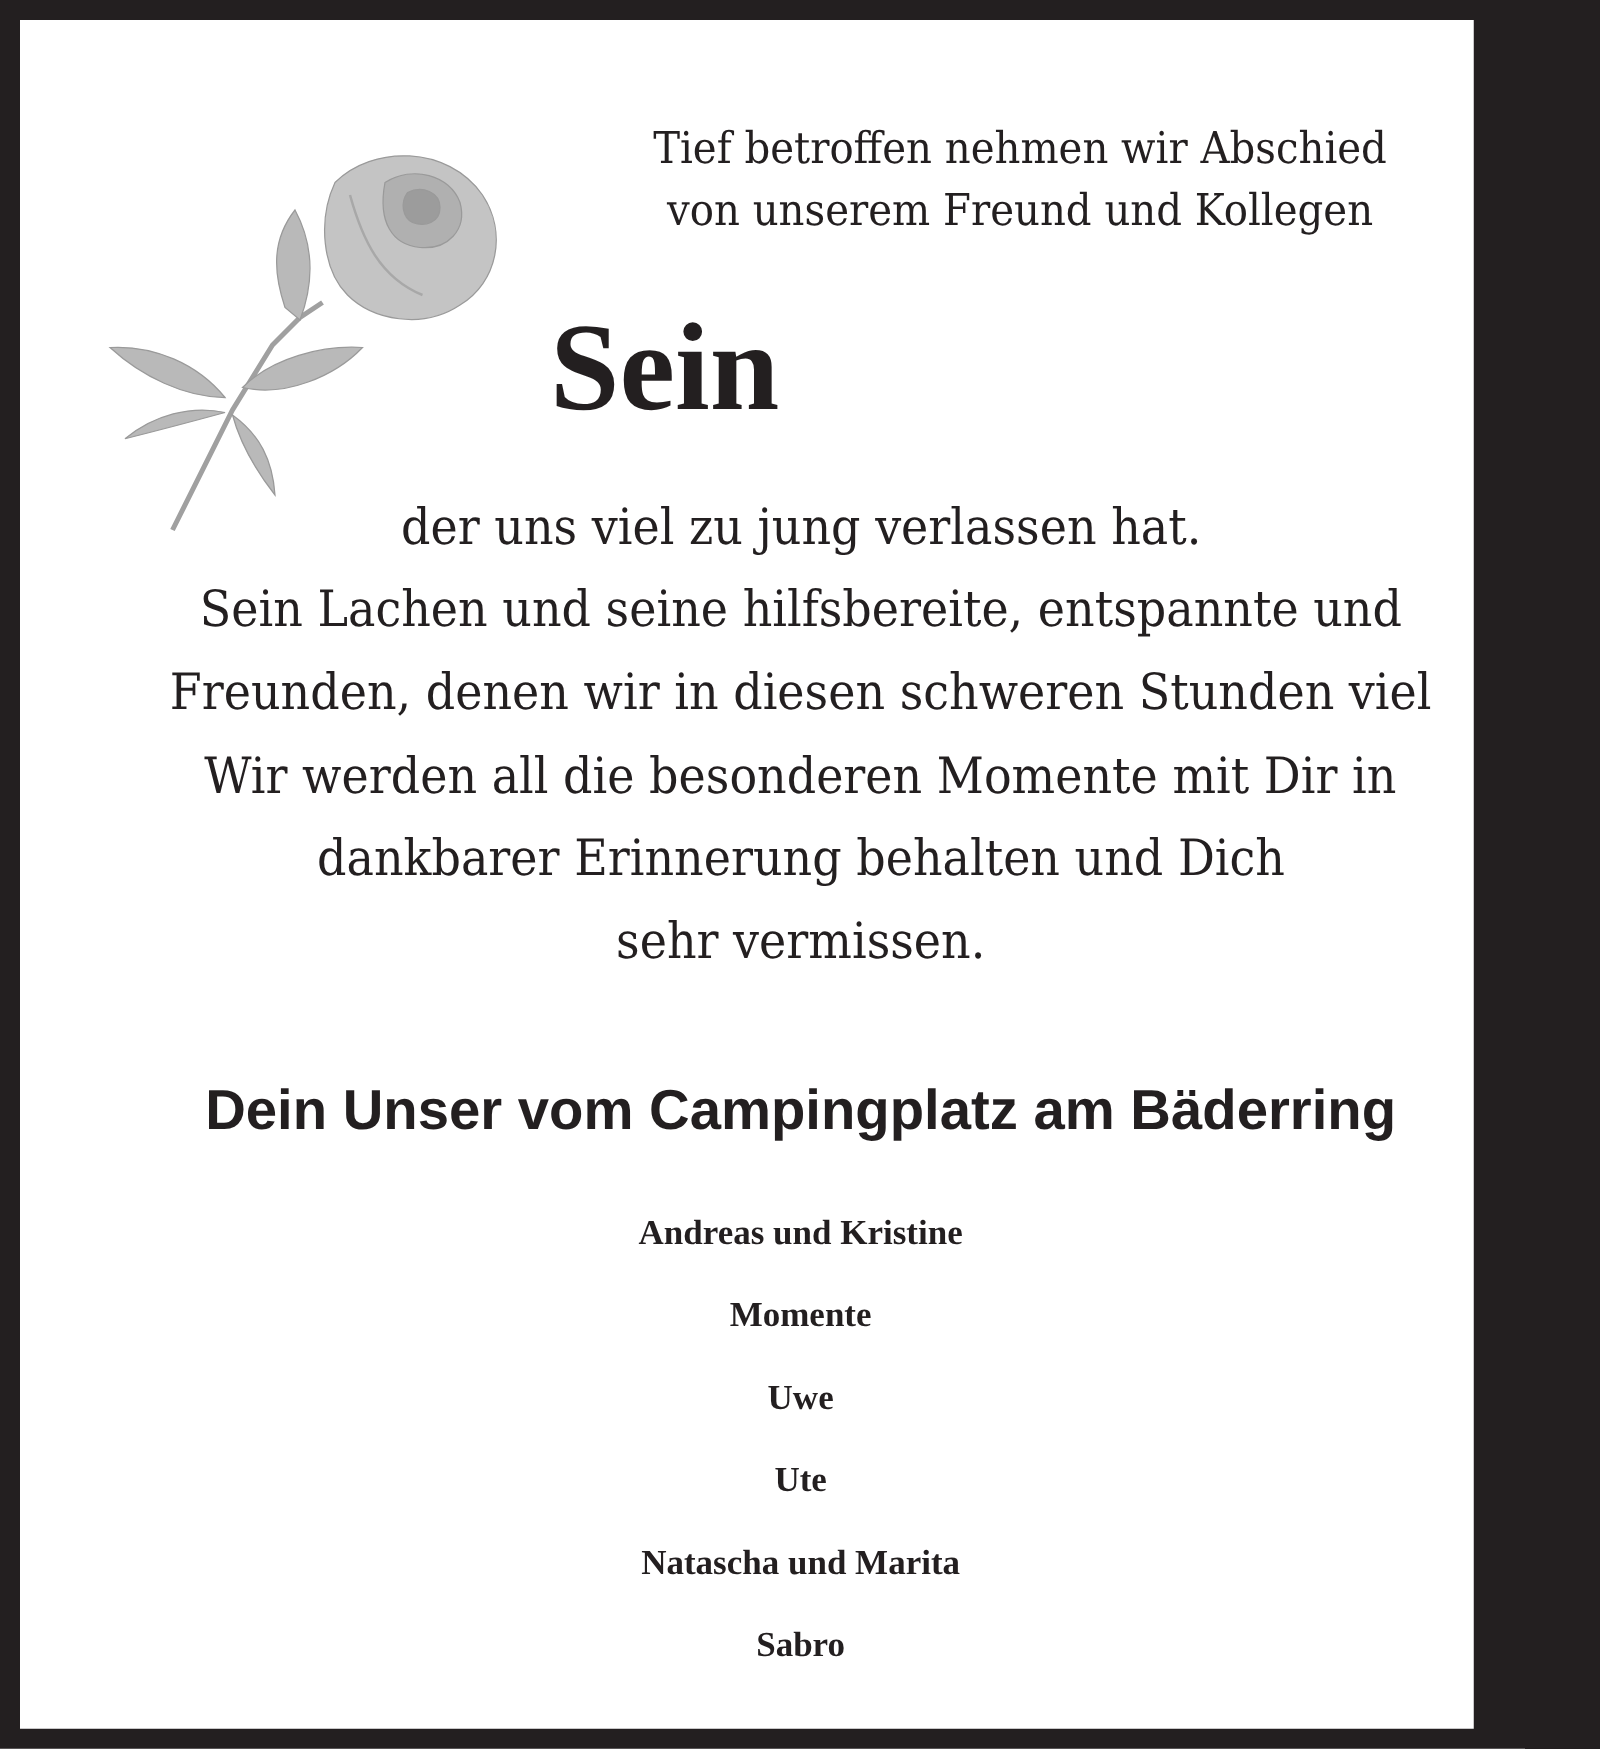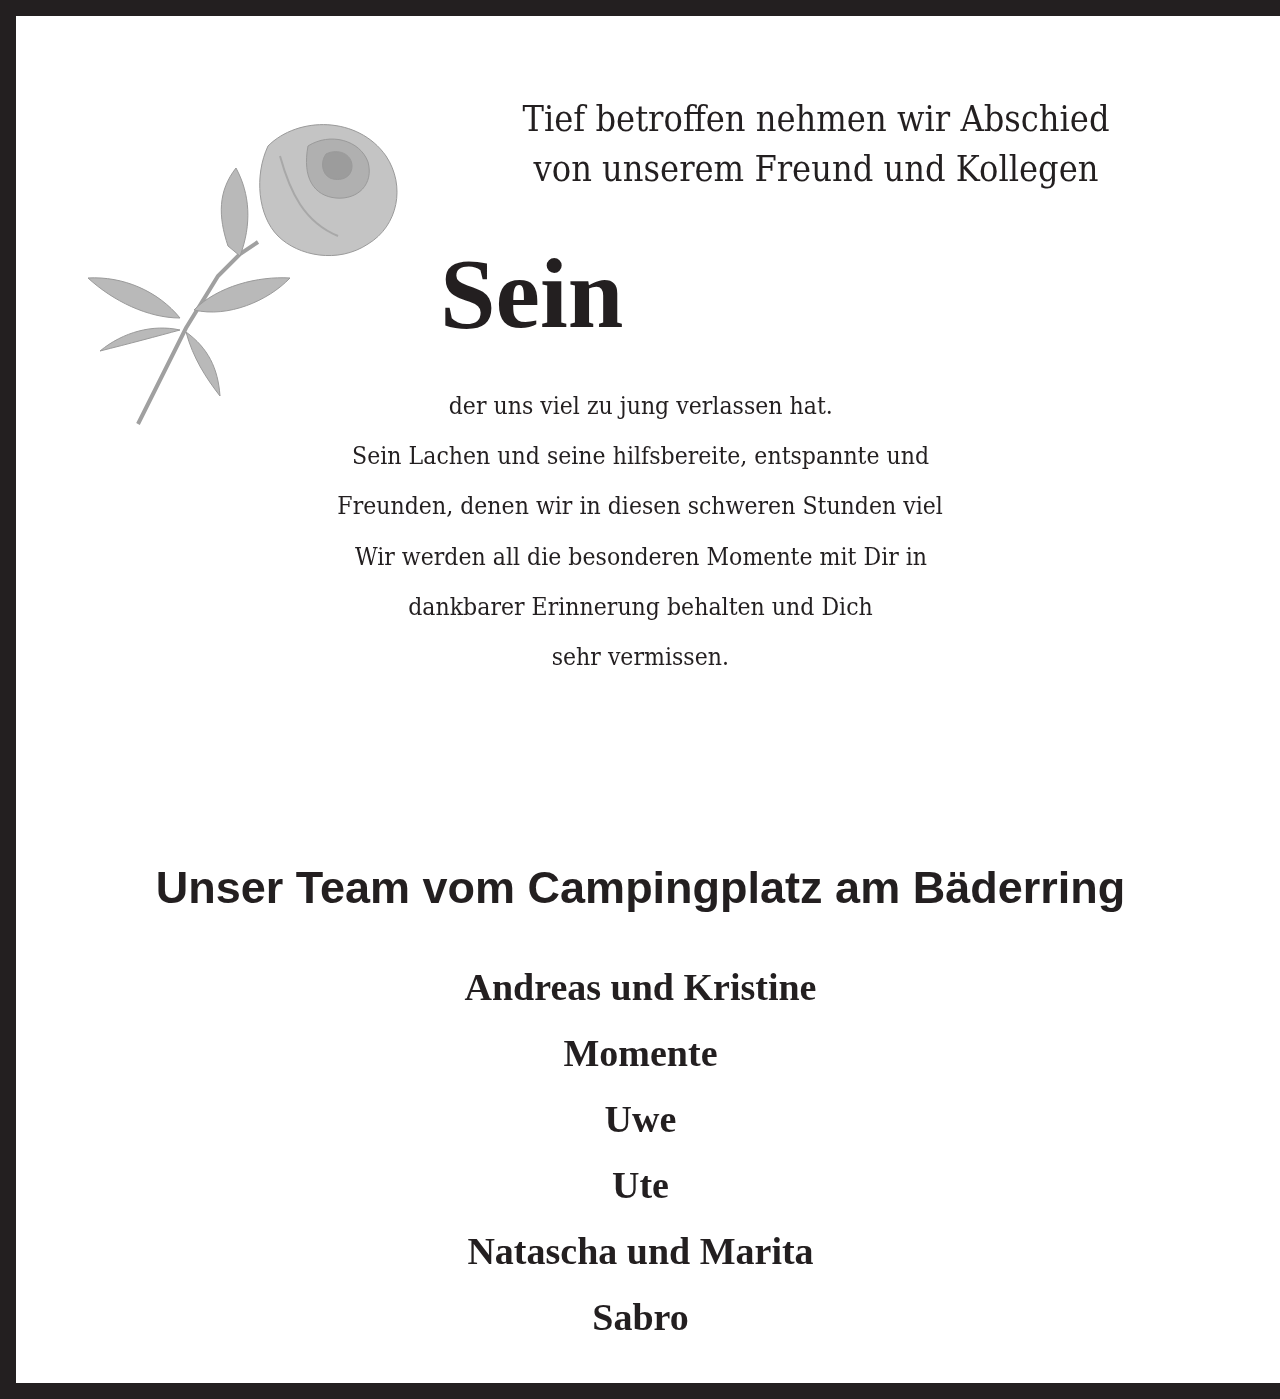--- a/index.html
+++ b/index.html
@@ -1,27 +1,27 @@
 <!DOCTYPE html>
 <html><head>
 <meta charset="utf-8">
 <style>
   html, body { margin:0; padding:0; }
   body { width:1280px; height:1399px; background:#231f20; position:relative; overflow:hidden; }
-  .frame { position:absolute; left:16px; top:16px; width:1265px; height:1367px; background:#ffffff; }
+  .frame { position:absolute; left:16px; top:16px; width:1163px; height:1367px; background:#ffffff; }
   .serif { font-family:"DejaVu Serif", "Liberation Serif", serif; color:#231f20; }
   .intro-block { position:absolute; left:430px; width:740px; top:78px; }
   .intro-block .l { text-align:center; font-size:35px; line-height:50px; white-space:nowrap; }
   .name { position:absolute; left:424px; top:218px; font-family:"Liberation Serif", serif; font-weight:bold; font-size:100px; line-height:120px; color:#231f20; }
   .body-text { position:absolute; left:0; width:1249px; top:365px; }
-  .body-text .l { text-align:center; font-size:24px; line-height:50.2px; white-space:nowrap; }
+  .body-text .l { text-align:center; font-size:40px; line-height:50.2px; white-space:nowrap;margin-top:16px; }
   .cond { display:inline-block; transform:scaleX(0.92); }
   .team { position:absolute; left:0; width:1249px; top:844px; text-align:center; font-family:"Liberation Sans", sans-serif; font-weight:bold; font-size:45px; line-height:56px; color:#231f20; }
   .names { position:absolute; left:0; width:1249px; top:938px; }
-  .names .n { text-align:center; font-family:"Liberation Serif", serif; font-weight:bold; font-size:38px; line-height:66px; color:#231f20; }
+  .names .n { text-align:center; font-family:"Liberation Serif", serif; font-weight:bold; font-size:28px; line-height:66px; color:#231f20; }
   .rose { position:absolute; left:52px; top:80px; width:340px; height:330px; }
 </style>
 </head>
 <body>
 
 <div class="frame">
 
   <svg class="rose" viewBox="0 0 340 330" xmlns="http://www.w3.org/2000/svg">
     <g fill="#b9b9b9" stroke="#9a9a9a" stroke-width="1">
 
@@ -49,21 +49,21 @@
 
   <div class="body-text serif">
     <div class="l"><span class="cond">der uns viel zu jung verlassen hat.</span></div>
     <div class="l"><span class="cond">Sein Lachen und seine hilfsbereite, entspannte und</span></div>
     <div class="l"><span class="cond">Freunden, denen wir in diesen schweren Stunden viel</span></div>
     <div class="l"><span class="cond">Wir werden all die besonderen Momente mit Dir in</span></div>
     <div class="l"><span class="cond">dankbarer Erinnerung behalten und Dich</span></div>
     <div class="l"><span class="cond">sehr vermissen.</span></div>
   </div>
 
-  <div class="team">Unser Team vom Campingplatz am Bäderring</div>
+  <div class="team">Dein Unser vom Campingplatz am Bäderring</div>
 
   <div class="names">
     <div class="n">Andreas und Kristine</div>
     <div class="n">Momente</div>
     <div class="n">Uwe</div>
     <div class="n">Ute</div>
     <div class="n">Natascha und Marita</div>
     <div class="n">Sabro</div>
   </div>
 

